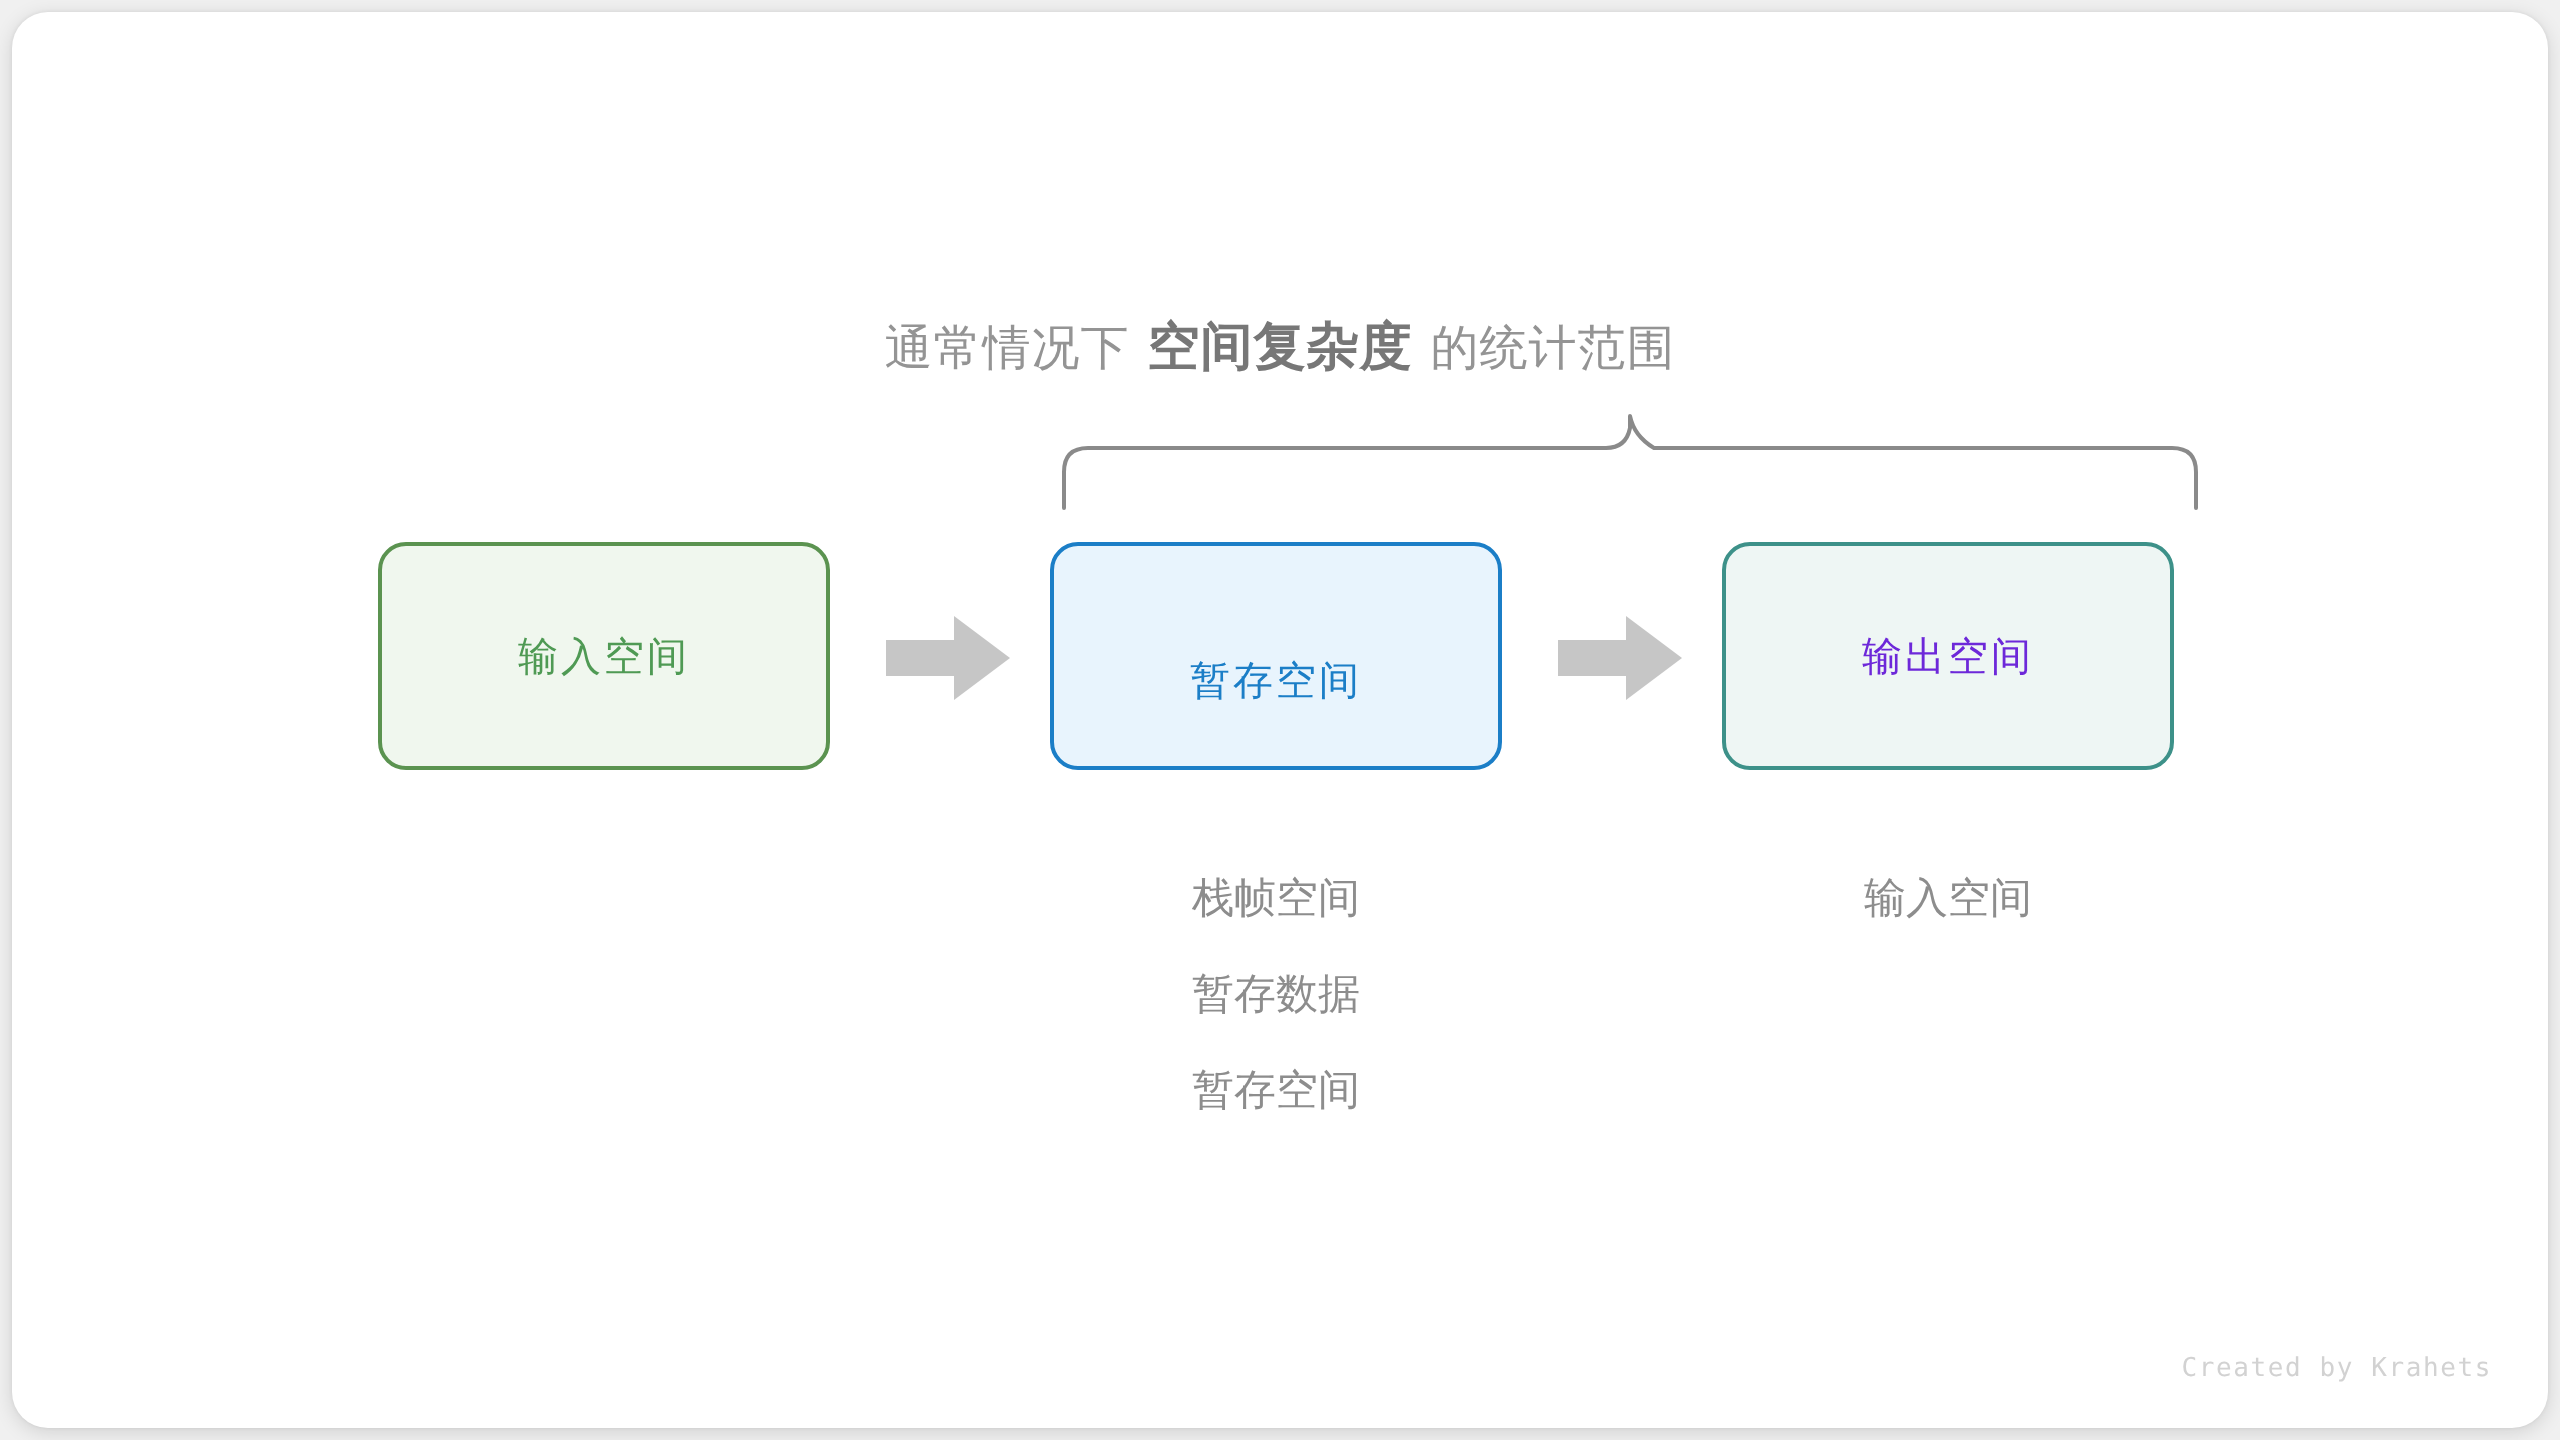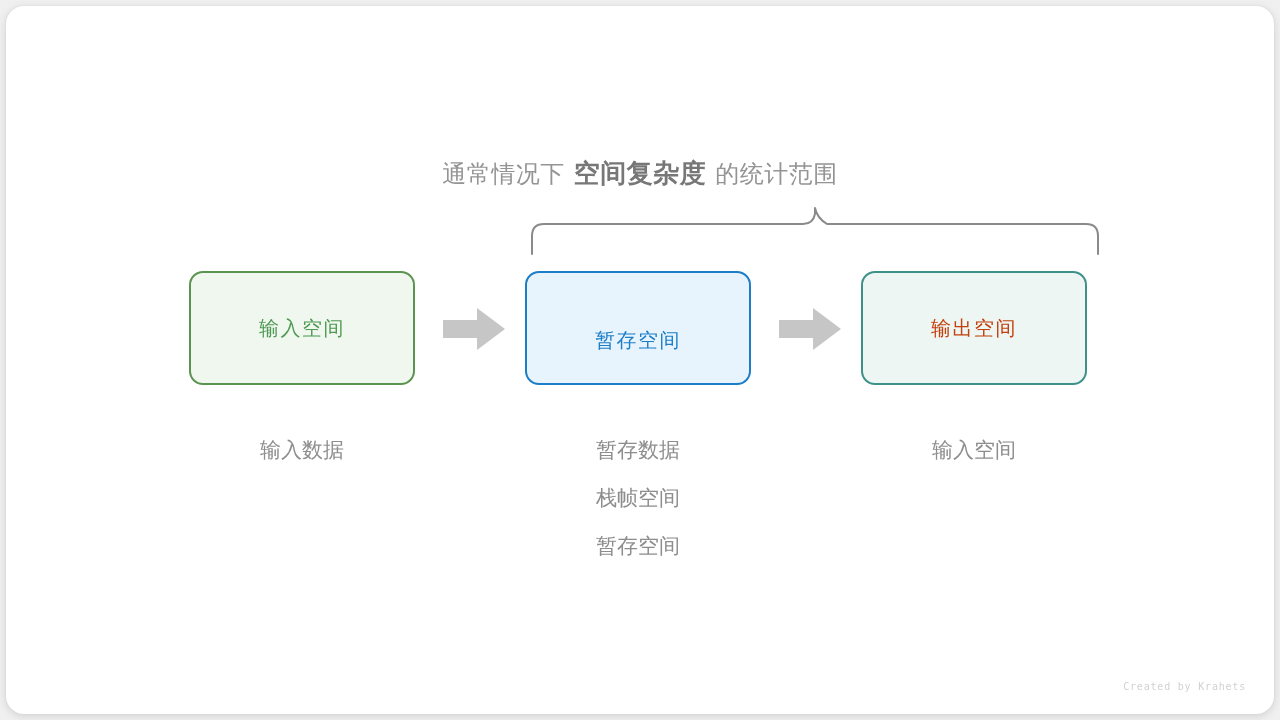--- a/index.html
+++ b/index.html
@@ -95,21 +95,21 @@
     letter-spacing: 1.5px;
   }
 
   .box.input   { left: 183px;  background: #f0f7ee; border-color: #5b9350; }
   .box.input   .box-label { color: #4f9a54; }
 
   .box.buffer  { left: 519px;  background: #e8f4fd; border-color: #1b7ec7; }
   .box.buffer  .box-label { color: #1b7ec7; margin-top: 24px; }
 
   .box.output  { left: 855px;  background: #eef6f4; border-color: #3d9189; }
-  .box.output  .box-label { color: #c2410c; }
+  .box.output  .box-label { color: #6d28d9; }
 
   .arrow {
     position: absolute;
     top: 36px;
     width: 62px;
     height: 44px;
   }
   .arrow.a1 { left: 437px; }
   .arrow.a2 { left: 773px; }
 
@@ -129,21 +129,21 @@
     line-height: 48px;
     white-space: nowrap;
   }
 
   
   .credit {
     position: absolute;
     right: 28px;
     bottom: 22px;
     font-family: "DejaVu Sans Mono", "Liberation Mono", monospace;
-    font-size: 10px;
+    font-size: 13px;
     color: #d2d2d2;
     letter-spacing: 0.8px;
   }
 </style>
 </head>
 <body>
 
 <div class="card">
   <div class="stage">
 
@@ -178,27 +178,24 @@
           <path d="M0 13 L34 13 L34 1 L62 22 L34 43 L34 31 L0 31 Z" fill="#c6c6c6"></path>
         </svg>
       </div>
 
       <div class="box output">
         <span class="box-label">输出空间</span>
       </div>
 
     </div>
 
-    <div class="caption input">
-      <div class="caption-line">输入数据</div>
-    </div>
 
     <div class="caption buffer">
+      <div class="caption-line">栈帧空间</div>
       <div class="caption-line">暂存数据</div>
-      <div class="caption-line">栈帧空间</div>
       <div class="caption-line">暂存空间</div>
     </div>
 
     <div class="caption output">
       <div class="caption-line">输入空间</div>
     </div>
 
     <div class="credit">Created by Krahets</div>
 
   </div>

